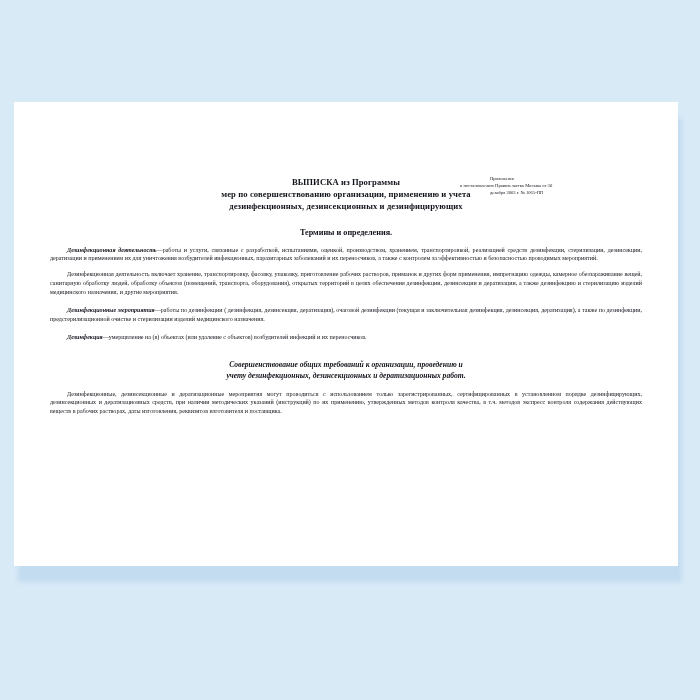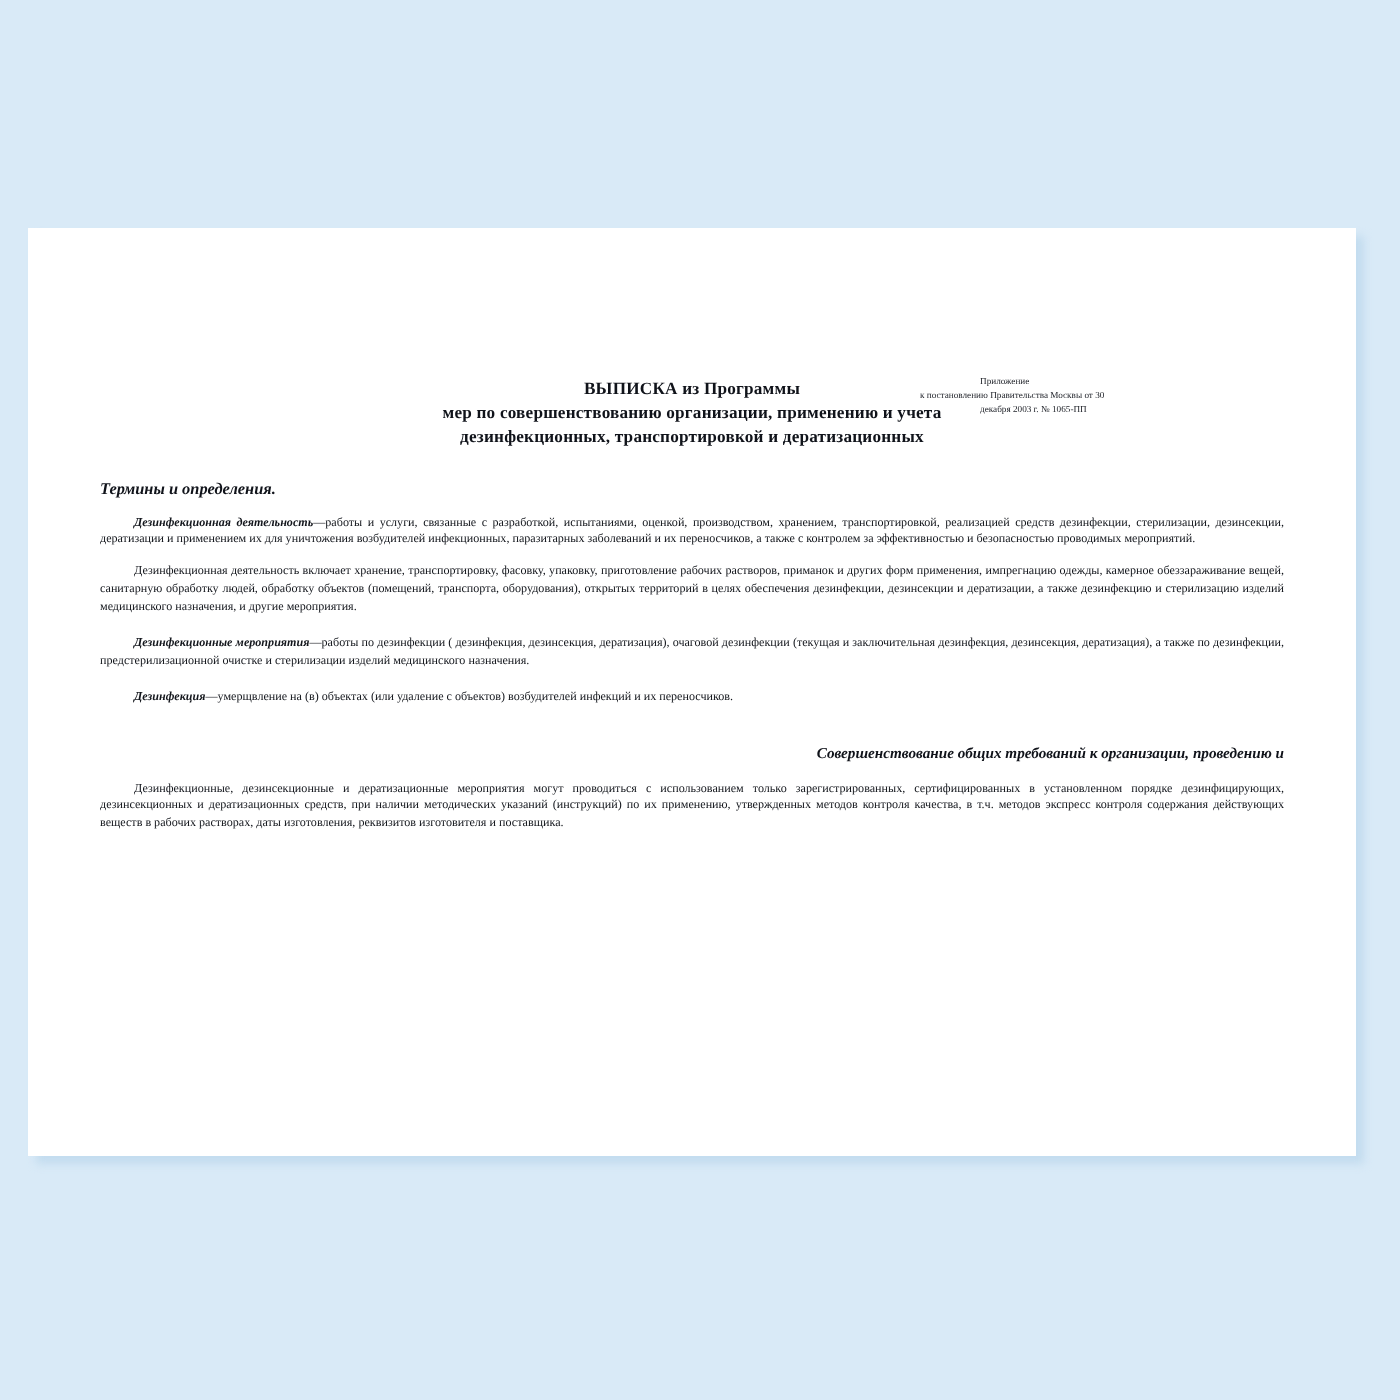--- a/index.html
+++ b/index.html
@@ -23,21 +23,21 @@
     left: 18px;
     top: 118px;
     width: 664px;
     height: 464px;
     background: #c3dcef;
     filter: blur(2px);
   }
   .page {
     position: absolute;
     left: 14px;
-    top: 114px;
+    top: 102px;
     width: 664px;
     height: 464px;
     background: #ffffff;
     box-sizing: border-box;
     padding: 28px 36px 18px 36px;
     overflow: hidden;
   }
   .doc-body {
     position: relative;
     width: 100%;
@@ -67,44 +67,43 @@
     font-weight: bold;
     font-size: 8.6px;
     line-height: 1.42;
     letter-spacing: 0.1px;
   }
   .title-block .tl {
     display: block;
   }
   .section-head {
     margin-top: 15px;
-    text-align: left;
+    text-align: center;
     font-weight: bold;
-    font-style: italic;
     font-size: 8.2px;
   }
   p.para {
     margin: 0;
     margin-top: 9px;
     text-align: justify;
     font-size: 6.05px;
     line-height: 1.47;
     text-indent: 17px;
     color: #13161c;
   }
   p.para.tight {
     margin-top: 7px;
   }
   .term {
     font-weight: bold;
     font-style: italic;
   }
   .center-head {
     margin-top: 17px;
-    text-align: right;
+    text-align: center;
     font-weight: bold;
     font-style: italic;
     font-size: 7.6px;
     line-height: 1.45;
   }
   .center-head .tl {
     display: block;
   }
 </style>
 </head>
@@ -118,21 +117,21 @@
 
       <div class="header-note">
         <span class="ln indent">Приложение</span>
         <span class="ln">к постановлению Правительства Москвы от 30</span>
         <span class="ln indent">декабря 2003 г. № 1065-ПП</span>
       </div>
 
       <div class="title-block">
         <span class="tl">ВЫПИСКА из Программы</span>
         <span class="tl">мер по совершенствованию организации, применению и учета</span>
-        <span class="tl">дезинфекционных, транспортировкой и дератизационных</span>
+        <span class="tl">дезинфекционных, дезинсекционных и дезинфицирующих</span>
       </div>
 
       <div class="section-head">Термины и определения.</div>
 
       <p class="para">
         <span class="term">Дезинфекционная деятельность</span><span>—работы и услуги, связанные с разработкой, испытаниями, оценкой, производством, хранением, транспортировкой, реализацией средств дезинфекции, стерилизации, дезинсекции, дератизации и применением их для уничтожения возбудителей инфекционных, паразитарных заболеваний и их переносчиков, а также с контролем за эффективностью и безопасностью проводимых мероприятий.</span>
       </p>
 
       <p class="para tight">
         <span>Дезинфекционная деятельность включает хранение, транспортировку, фасовку, упаковку, приготовление рабочих растворов, приманок и других форм применения, импрегнацию одежды, камерное обеззараживание вещей, санитарную обработку людей, обработку объектов (помещений, транспорта, оборудования), открытых территорий в целях обеспечения дезинфекции, дезинсекции и дератизации, а также дезинфекцию и стерилизацию изделий медицинского назначения, и другие мероприятия.</span>
@@ -141,19 +140,20 @@
       <p class="para">
         <span class="term">Дезинфекционные мероприятия</span><span>—работы по дезинфекции ( дезинфекция, дезинсекция, дератизация), очаговой дезинфекции (текущая и заключительная дезинфекция, дезинсекция, дератизация), а также по дезинфекции, предстерилизационной очистке и стерилизации изделий медицинского назначения.</span>
       </p>
 
       <p class="para">
         <span class="term">Дезинфекция</span><span>—умерщвление на (в) объектах (или удаление с объектов) возбудителей инфекций и их переносчиков.</span>
       </p>
 
       <div class="center-head">
         <span class="tl">Совершенствование общих требований к организации, проведению и</span>
+        <span class="tl">учету дезинфекционных, дезинсекционных и дератизационных работ.</span>
       </div>
 
       <p class="para">Дезинфекционные, дезинсекционные и дератизационные мероприятия могут проводиться с использованием только зарегистрированных, сертифицированных в установленном порядке дезинфицирующих, дезинсекционных и дератизационных средств, при наличии методических указаний (инструкций) по их применению, утвержденных методов контроля качества, в т.ч. методов экспресс контроля содержания действующих веществ в рабочих растворах, даты изготовления, реквизитов изготовителя и поставщика.</p>
 
     </div>
   </div>
 </div>
 
 </body></html>

